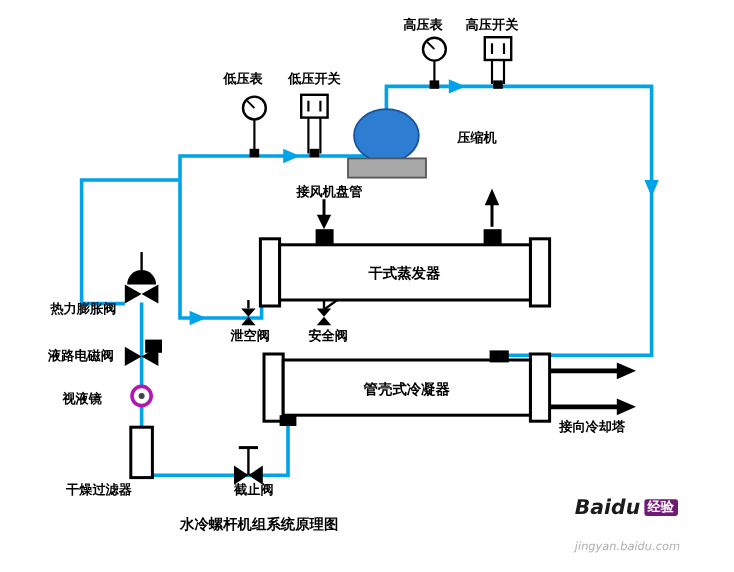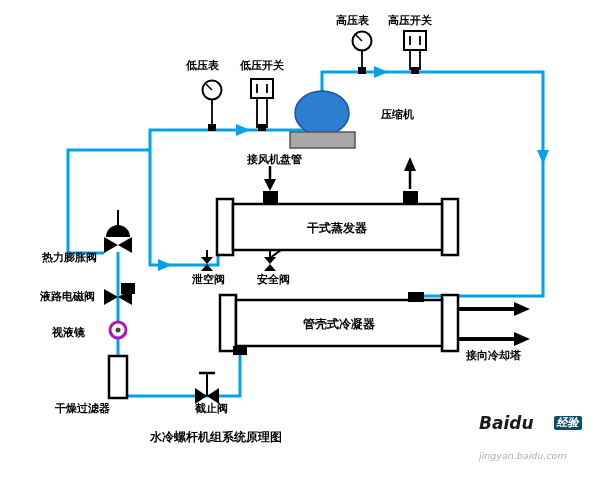--- a/index.html
+++ b/index.html
@@ -2,24 +2,24 @@
 <html><head>
 <meta charset="utf-8">
 <style>
   html,body{margin:0;padding:0;background:#fff;}
   .canvas{position:relative;width:612px;height:477px;background:#ffffff;overflow:hidden;
           font-family:"DejaVu Sans","Liberation Sans",sans-serif;}
   .canvas svg{position:absolute;left:0;top:0;}
   svg text{font-family:"DejaVu Sans","Liberation Sans",sans-serif;font-weight:bold;fill:#000;font-size:11px;}
   svg text.big{font-size:12px;}
   .watermark{position:absolute;left:479px;top:414px;width:120px;line-height:1.1;}
-  .wm-row{display:flex;align-items:center;gap:20px;}
+  .wm-row{display:flex;align-items:center;gap:3px;}
   .wm-brand{font-style:italic;font-weight:bold;font-size:17px;color:#1b1b1b;letter-spacing:0px;}
-  .wm-badge{background:#0c4a6e;color:#fff;font-size:11px;font-weight:bold;
-            padding:1px 3px;border-radius:2px;font-style:italic;}
+  .wm-badge{background:#701a75;color:#fff;font-size:11px;font-weight:bold;
+            padding:1px 3px;border-radius:2px;}
   .wm-url{font-size:9.5px;color:#b0b0b0;margin-top:18px;font-style:italic;}
 </style>
 </head>
 <body>
 
 <div class="canvas">
 <svg width="612" height="477" viewBox="0 0 612 477">
 
   <g stroke="#00a2e8" stroke-width="3" fill="none">
 

